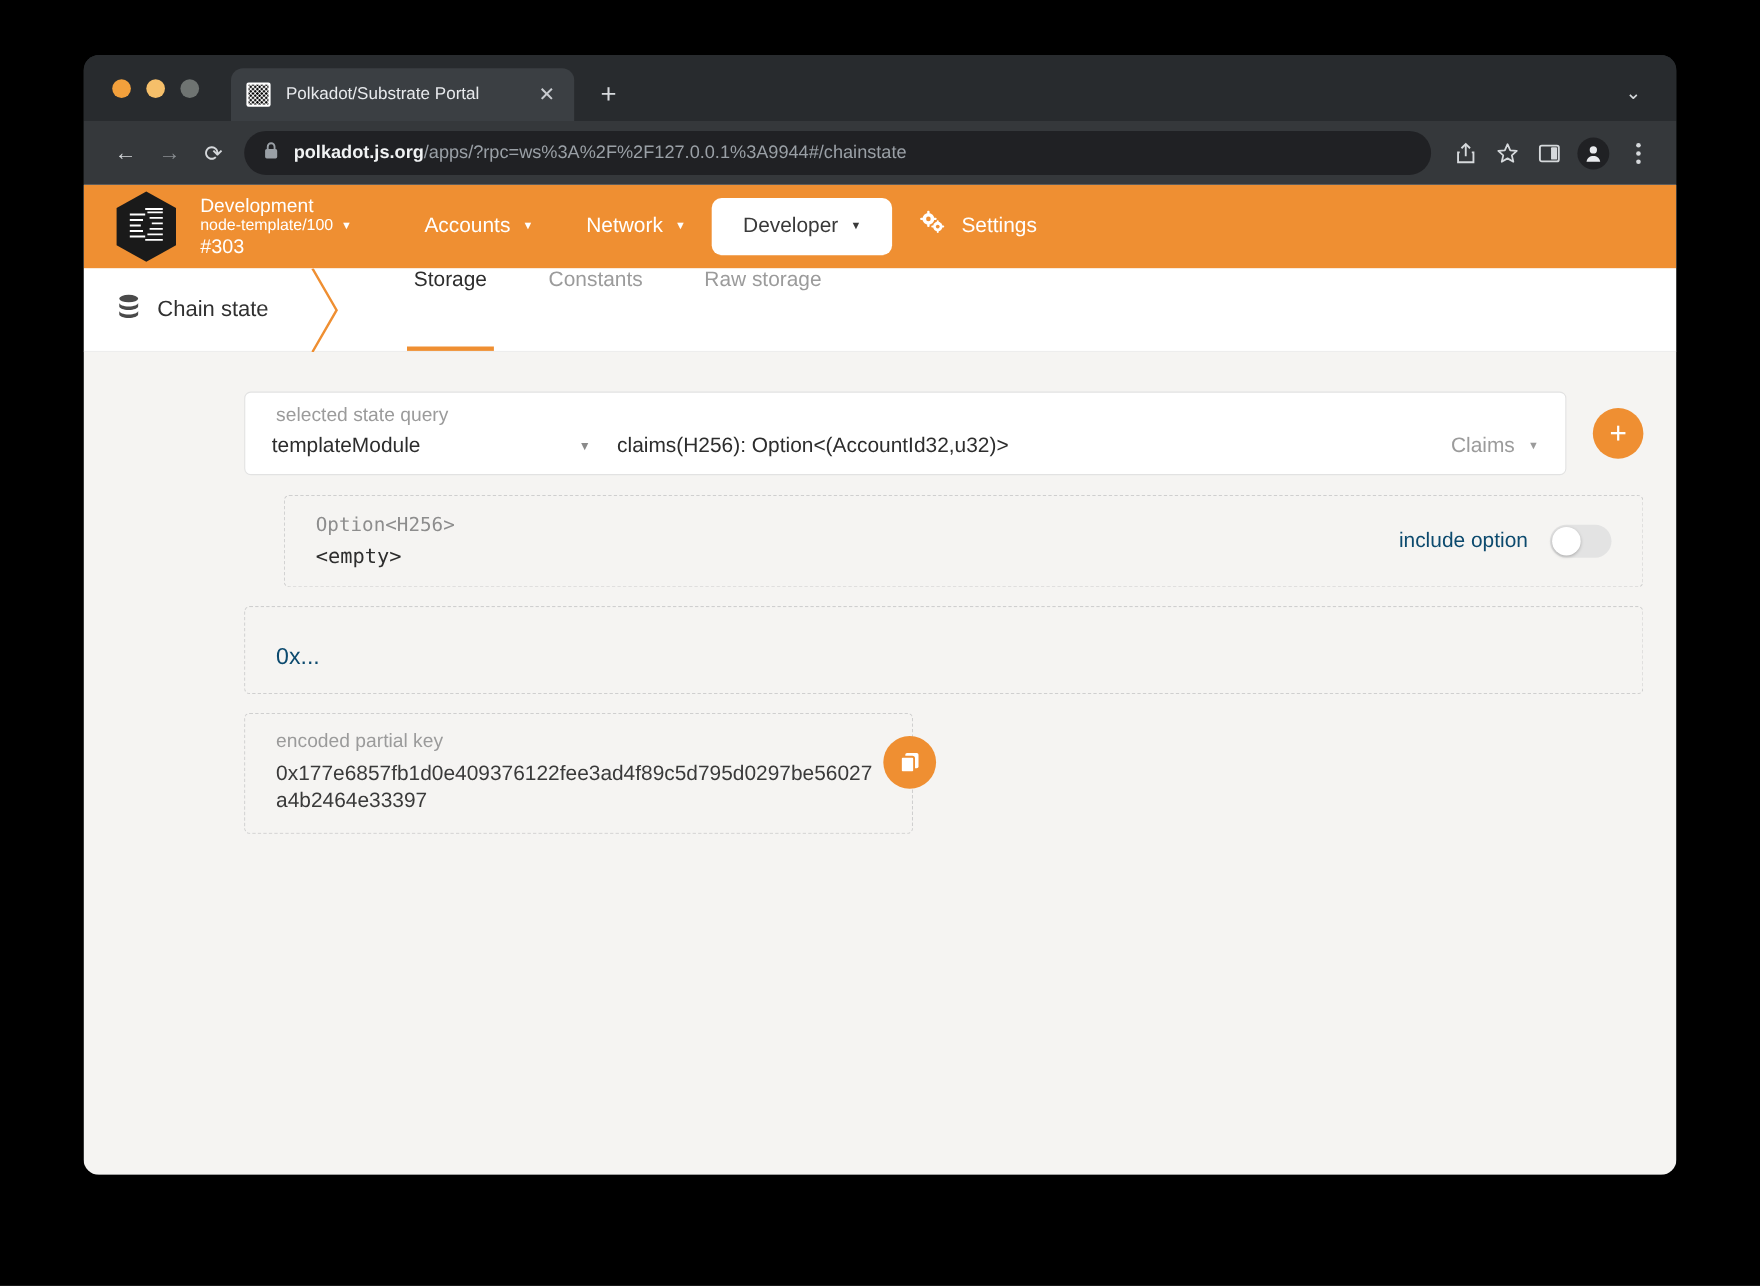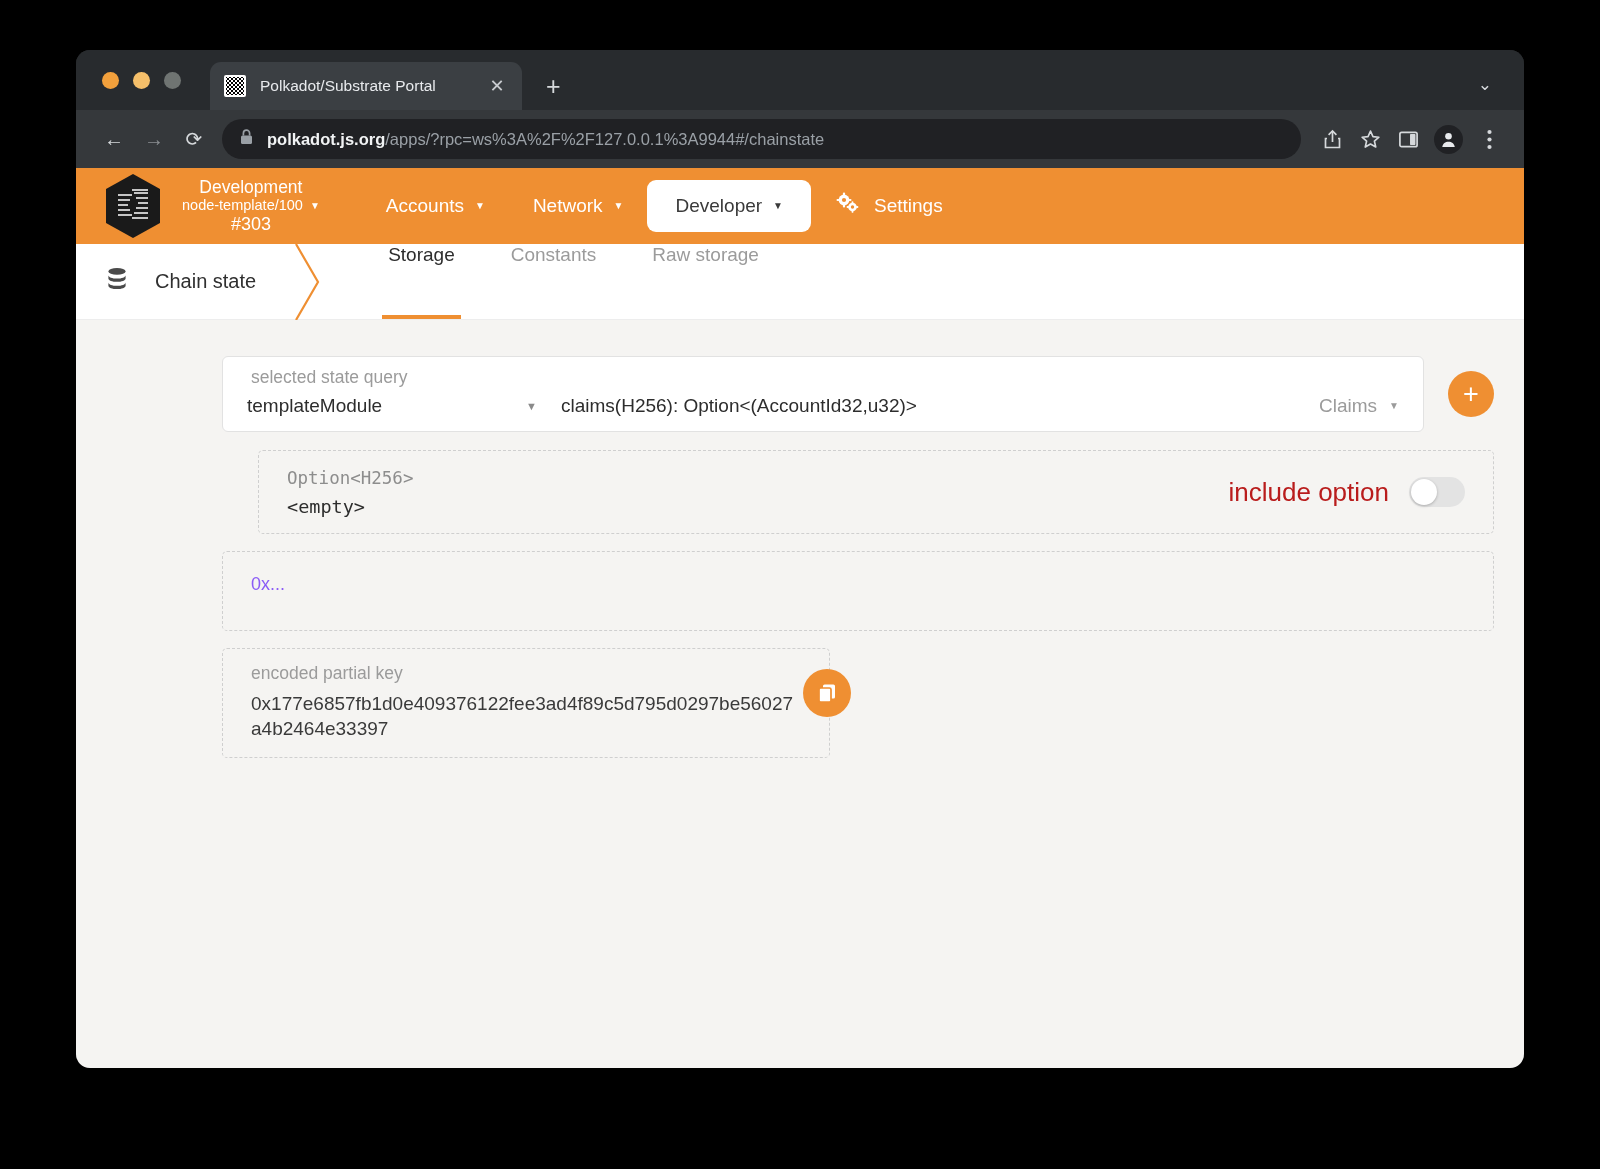--- a/index.html
+++ b/index.html
@@ -101,21 +101,21 @@
   
   .appnav{
     height:76px; background:#ef8f32;
     display:flex; align-items:center; padding:0 26px;
   }
   .logo{
     width:62px; height:68px; flex:none; margin-right:18px;
     display:flex; align-items:center; justify-content:center;
   }
   .chainbox{
-    text-align:center; color:#fff; line-height:1.18;
+    color:#fff; line-height:1.18;
     margin-right:42px; cursor:pointer;
   }
   .chain-name{ font-size:17.5px; }
   .chain-sub{ font-size:14.5px; display:flex; align-items:center; gap:7px; justify-content:center; }
   .chain-block{ font-size:18px; }
   .caret{ font-size:10px; line-height:1; }
   .navitem{
     display:flex; align-items:center; gap:11px;
     color:#fff; font-size:19px; padding:0 24px; cursor:pointer;
   }
@@ -124,21 +124,21 @@
     height:52px; padding:0 28px;
   }
   .navitem.settings{ gap:13px; }
 
   
   .subnav{
     height:76px; background:#fff; display:flex; align-items:stretch;
     border-bottom:1px solid #ededed; position:relative;
   }
   .subnav-title{
-    display:flex; align-items:center; gap:27px;
+    display:flex; align-items:center; gap:15px;
     padding:0 34px 0 30px; color:#303030; font-size:20px;
   }
   .chev-sep{
     width:40px; position:relative; flex:none;
   }
   .chev-sep svg{ position:absolute; left:-6px; top:0; }
   .subtabs{ display:flex; align-items:stretch; padding-left:30px; }
   .subtab{
     display:flex; padding:0 28px;
     font-size:19px; color:#9b9b9b; position:relative; cursor:pointer;
@@ -190,36 +190,36 @@
     margin:18px 30px 0 182px;
     height:84px; display:flex; align-items:center;
     padding:0 28px;
   }
   .optmono{ font-family:"DejaVu Sans Mono", monospace; }
   .opt-type{ color:#8d8d8d; font-size:17.5px; }
   .opt-val{ color:#2d2d2d; font-size:18.5px; margin-top:8px; }
   .include-wrap{
     margin-left:auto; display:flex; align-items:center; gap:20px;
   }
-  .include-label{ color:#b91c1c; font-size:26px; }
+  .include-label{ color:#0c4a6e; font-size:19px; }
   .toggle{
     width:56px; height:30px; border-radius:15px; background:#e3e3e3;
     position:relative; cursor:pointer; flex:none;
   }
   .toggle .knob{
     position:absolute; left:2px; top:2px; width:26px; height:26px;
     border-radius:50%; background:#fff; box-shadow:0 1px 3px rgba(0,0,0,.25);
   }
 
   .row-blockhash{
     margin:17px 30px 0 146px; height:80px;
     padding:14px 28px;
   }
   .bh-label{ color:#9b9b9b; font-size:17.5px; }
-  .bh-input{ color:#8b5cf6; font-size:18px; margin-top:8px; cursor:text; }
+  .bh-input{ color:#0c4a6e; font-size:21px; margin-top:20px; cursor:text; }
 
   .row-key{
     margin:17px 0 0 146px; width:608px; min-height:94px;
     padding:14px 28px 16px; position:relative;
   }
   .key-label{ color:#9b9b9b; font-size:17.5px; }
   .key-val{
     color:#3a3a3a; font-size:19px; margin-top:7px;
     line-height:1.32; word-break:break-all;
   }

